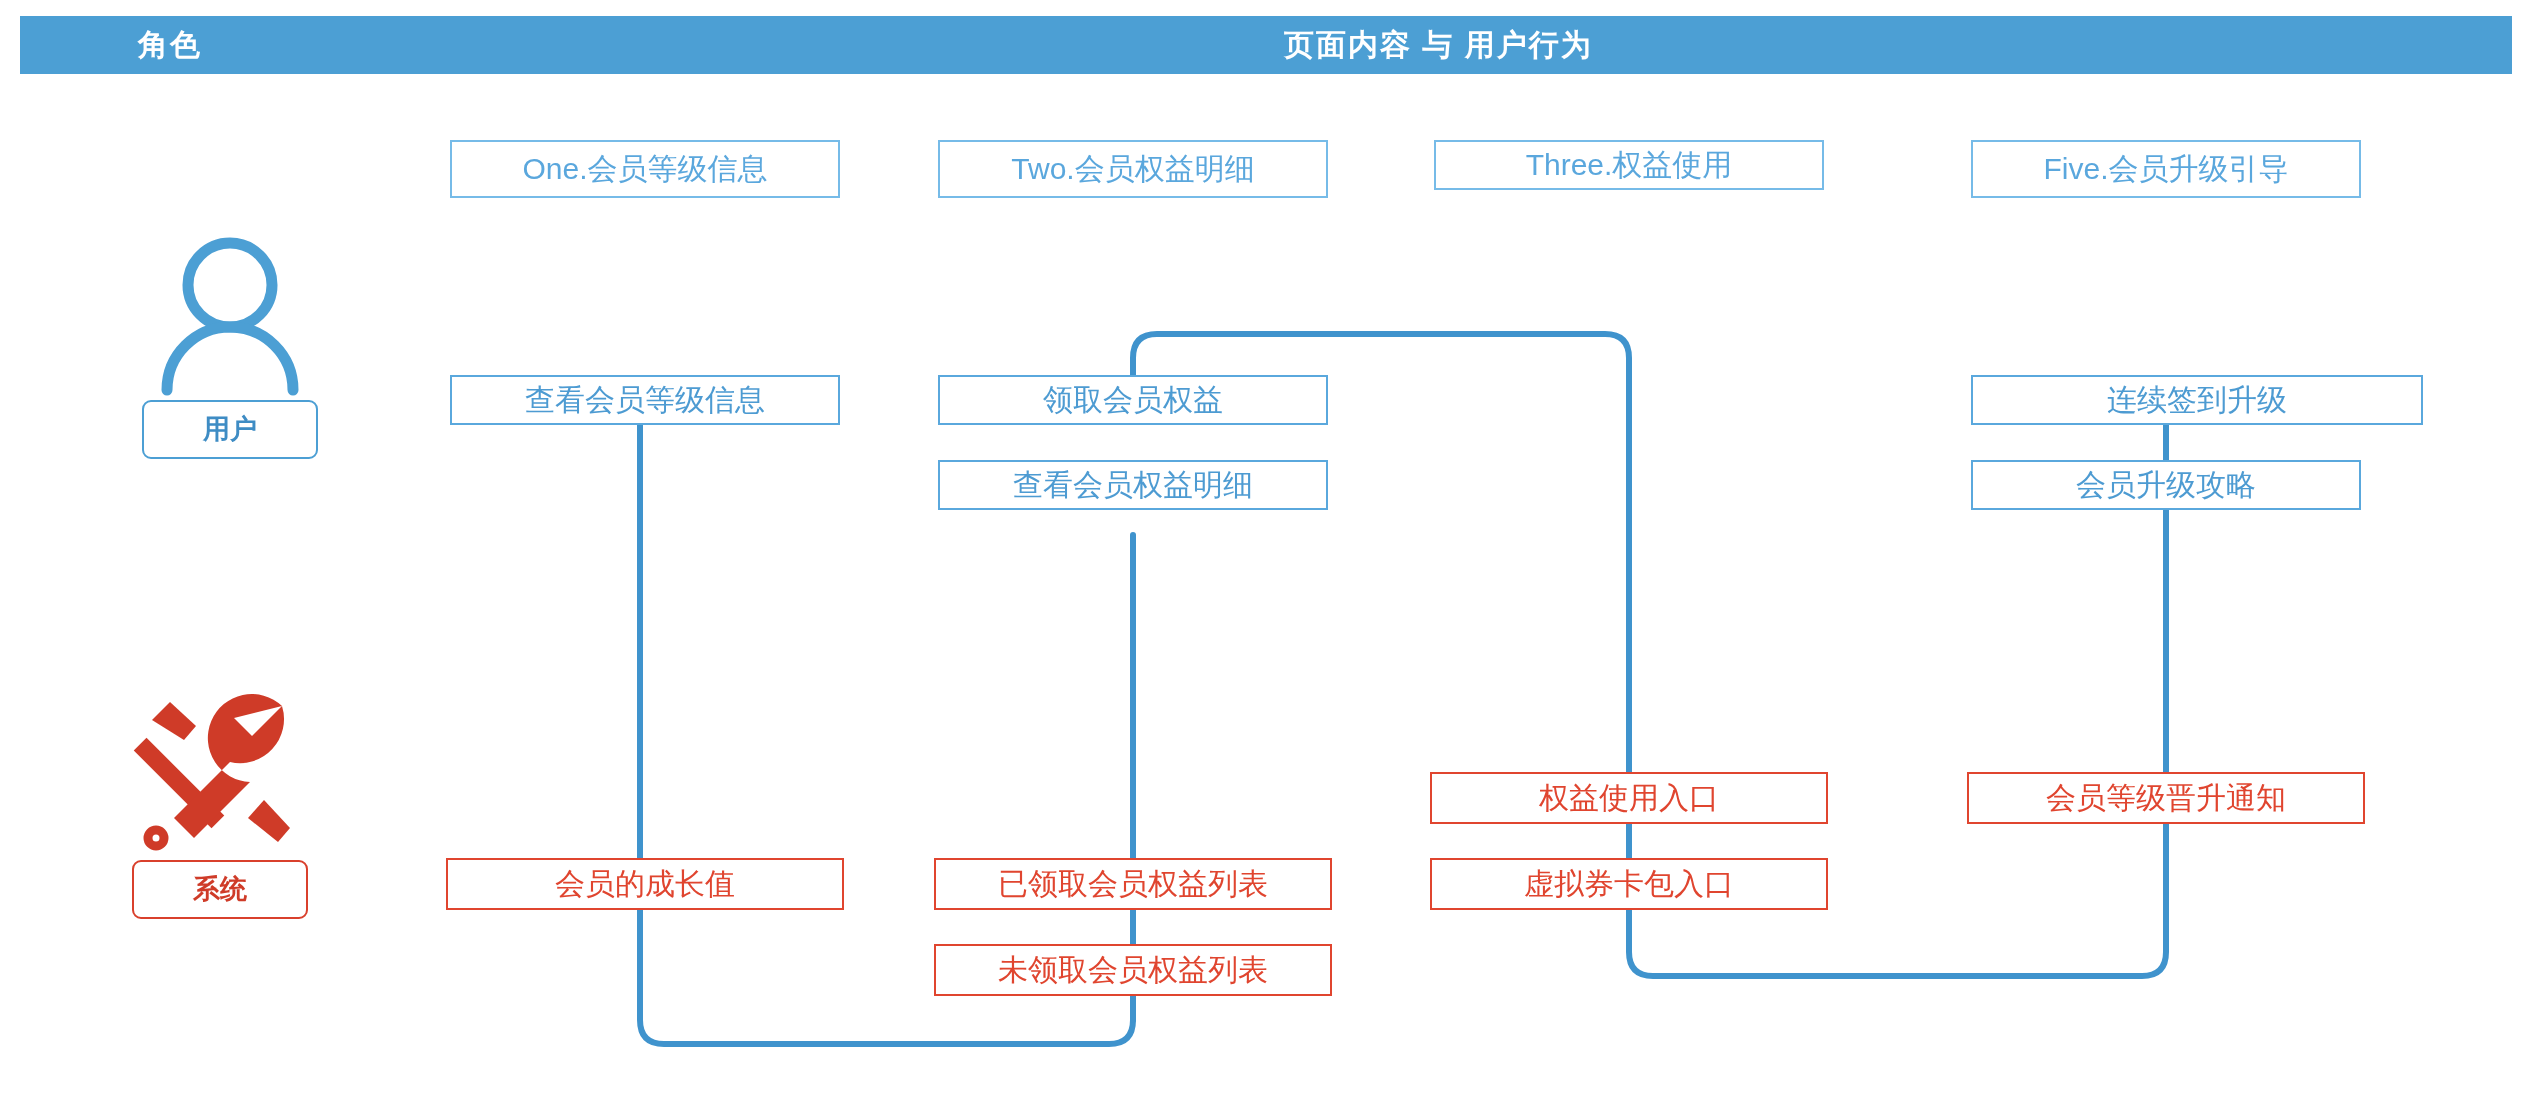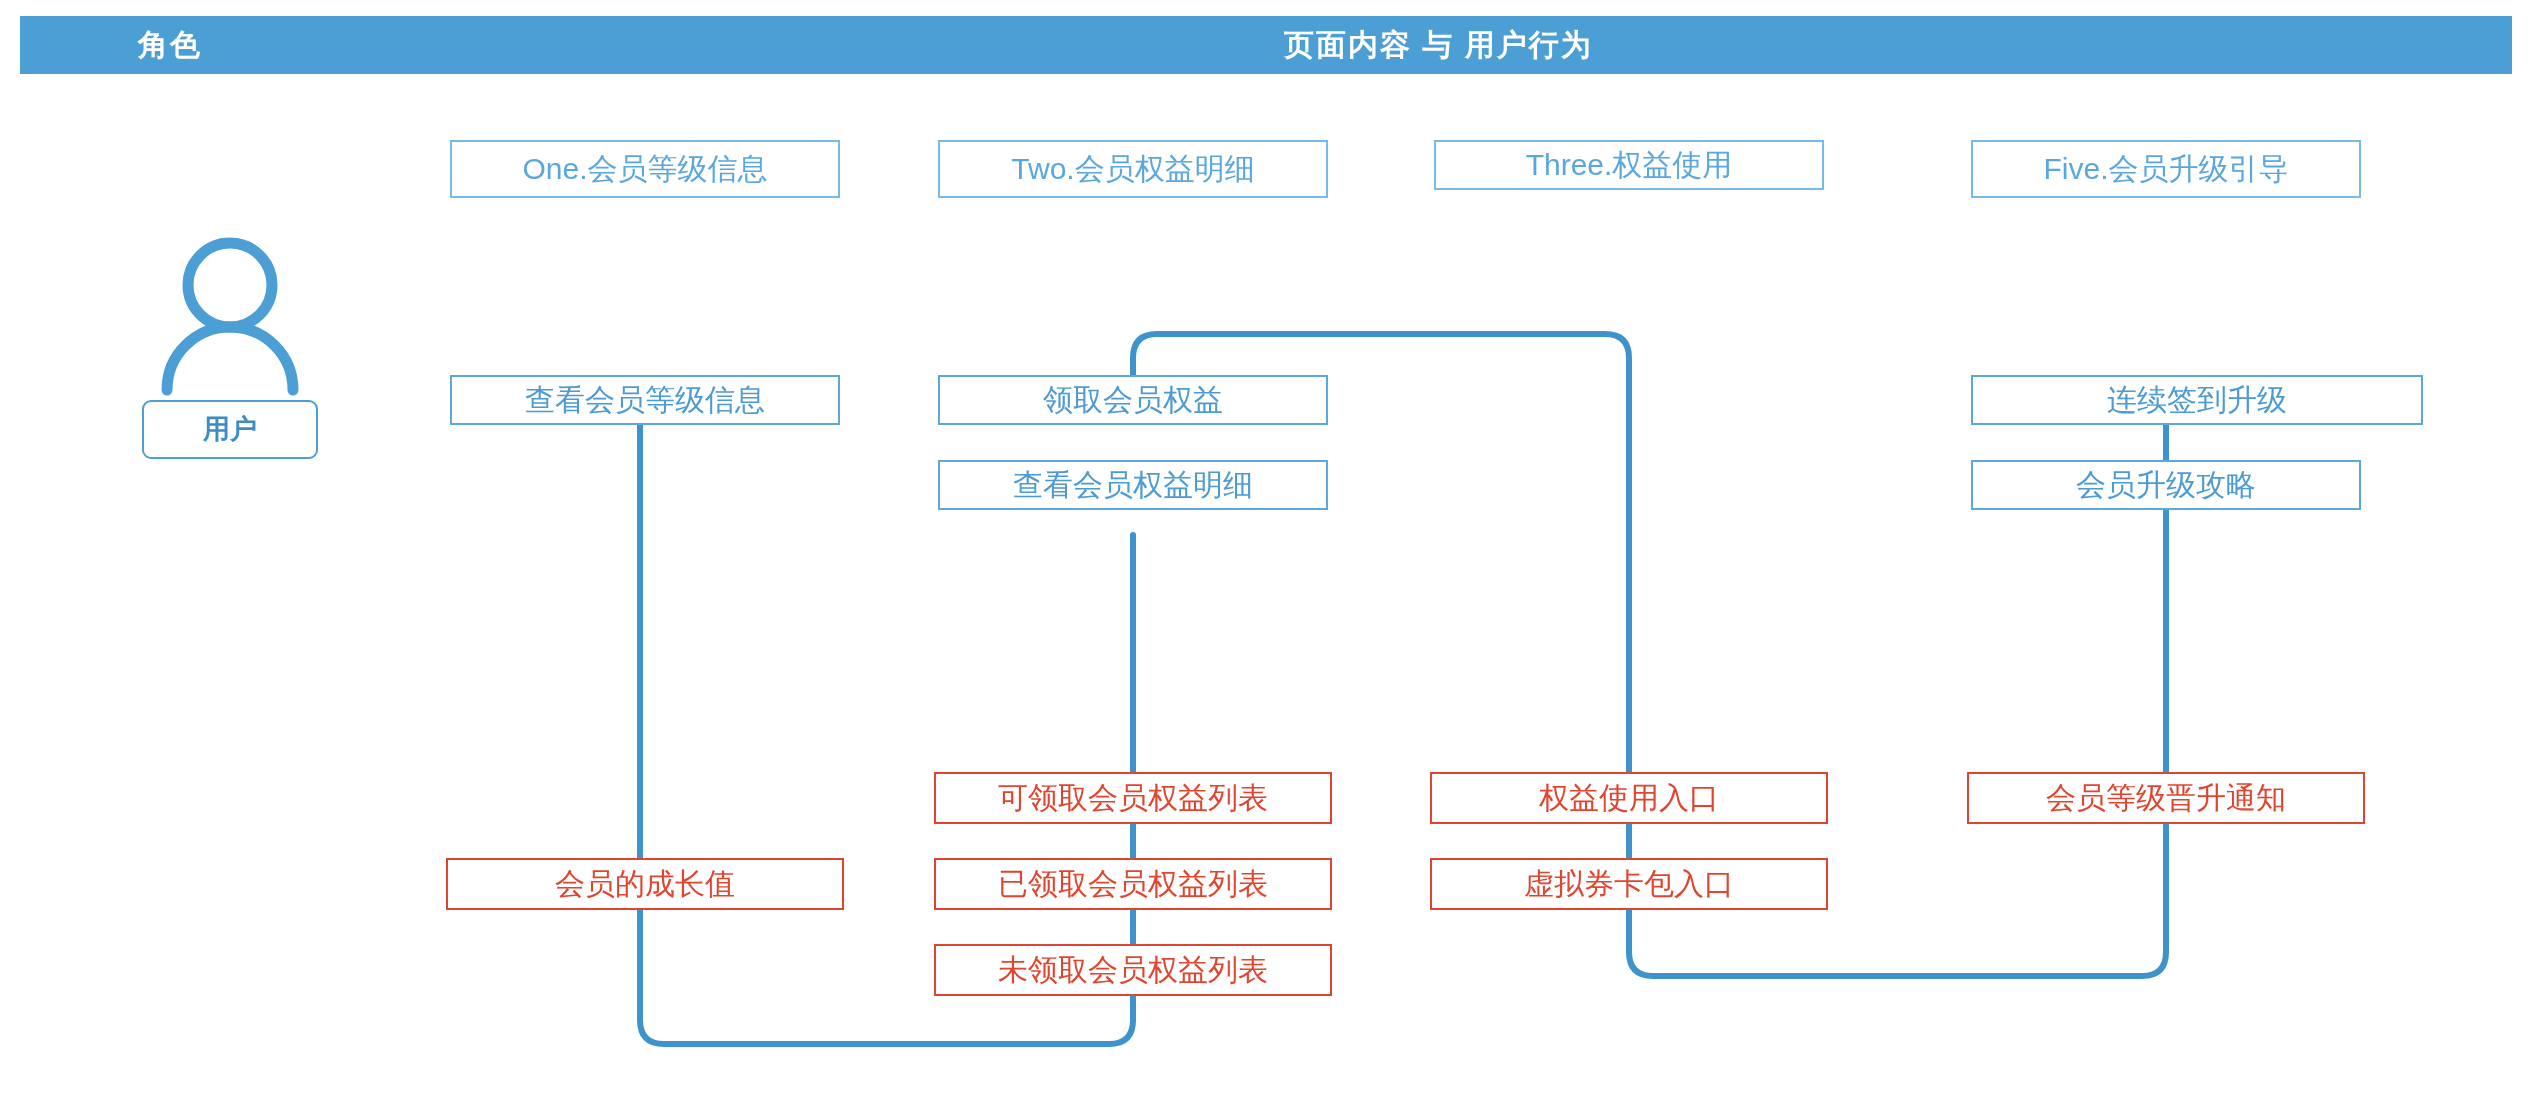--- a/index.html
+++ b/index.html
@@ -75,37 +75,52 @@
   <div class="role role-user">
     <span class="icon-wrap">
       <svg width="170" height="170" viewBox="0 0 170 170" xmlns="http://www.w3.org/2000/svg">
         <circle cx="85" cy="55" r="42" fill="none" stroke="#4c9fd4" stroke-width="11"></circle>
         <path d="M 22 160 A 63 63 0 0 1 148 160" fill="none" stroke="#4c9fd4" stroke-width="11" stroke-linecap="round"></path>
       </svg>
     </span>
     <span class="role-badge">用户</span>
   </div>
 
+  <div class="role role-system">
+    <span class="icon-wrap">
+      <svg width="180" height="170" viewBox="0 0 180 170" xmlns="http://www.w3.org/2000/svg">
+        <g fill="#cf3b28">
+
+          <path d="M 22 30 L 40 12 L 66 36 L 54 50 Z"></path>
+          <rect x="40" y="38" width="18" height="110" transform="rotate(-45 49 93)"></rect>
+          <path d="M 118 128 L 148 152 L 160 138 L 134 110 Z"></path>
+          <circle cx="26" cy="148" r="8" fill="none" stroke="#cf3b28" stroke-width="9"></circle>
+
+          <path d="M 152 16 A 44 44 0 1 0 120 92 L 64 148 L 44 128 L 100 72 A 44 44 0 0 0 152 16 L 122 46 L 104 28 Z"></path>
+        </g>
+      </svg>
+    </span>
+    <span class="role-badge">系统</span>
+  </div>
 
   <div class="node hdr" style="left:450px;top:140px;width:390px;height:58px;">One.会员等级信息</div>
   <div class="node hdr" style="left:938px;top:140px;width:390px;height:58px;">Two.会员权益明细</div>
   <div class="node hdr" style="left:1434px;top:140px;width:390px;height:50px;">Three.权益使用</div>
   <div class="node hdr" style="left:1971px;top:140px;width:390px;height:58px;">Five.会员升级引导</div>
 
   <div class="node blue" style="left:450px;top:375px;width:390px;height:50px;">查看会员等级信息</div>
 
   <div class="node blue" style="left:938px;top:375px;width:390px;height:50px;">领取会员权益</div>
   <div class="node blue" style="left:938px;top:460px;width:390px;height:50px;">查看会员权益明细</div>
 
   <div class="node blue" style="left:1971px;top:375px;width:452px;height:50px;">连续签到升级</div>
   <div class="node blue" style="left:1971px;top:460px;width:390px;height:50px;">会员升级攻略</div>
 
   <div class="node red" style="left:446px;top:858px;width:398px;height:52px;">会员的成长值</div>
 
-  <div class="node red" style="left:934px;top:772px;width:398px;height:52px;">可领取会员权益列表</div>
   <div class="node red" style="left:934px;top:858px;width:398px;height:52px;">已领取会员权益列表</div>
   <div class="node red" style="left:934px;top:944px;width:398px;height:52px;">未领取会员权益列表</div>
 
   <div class="node red" style="left:1430px;top:772px;width:398px;height:52px;">权益使用入口</div>
   <div class="node red" style="left:1430px;top:858px;width:398px;height:52px;">虚拟券卡包入口</div>
 
   <div class="node red" style="left:1967px;top:772px;width:398px;height:52px;">会员等级晋升通知</div>
 
 </div>
 

